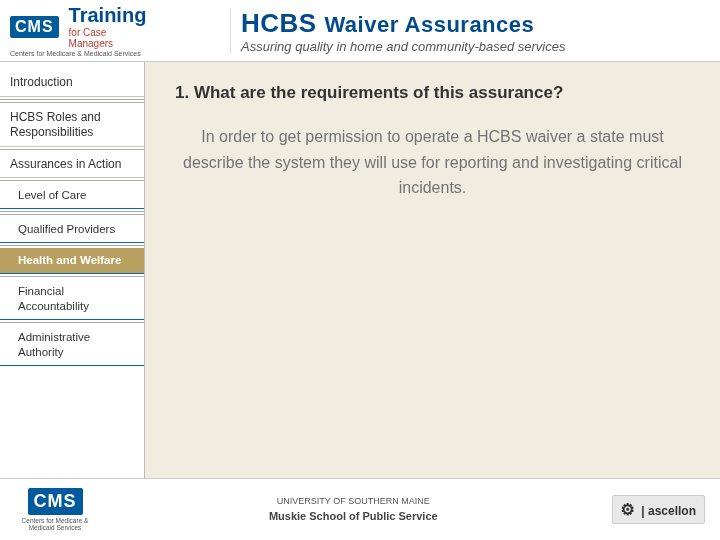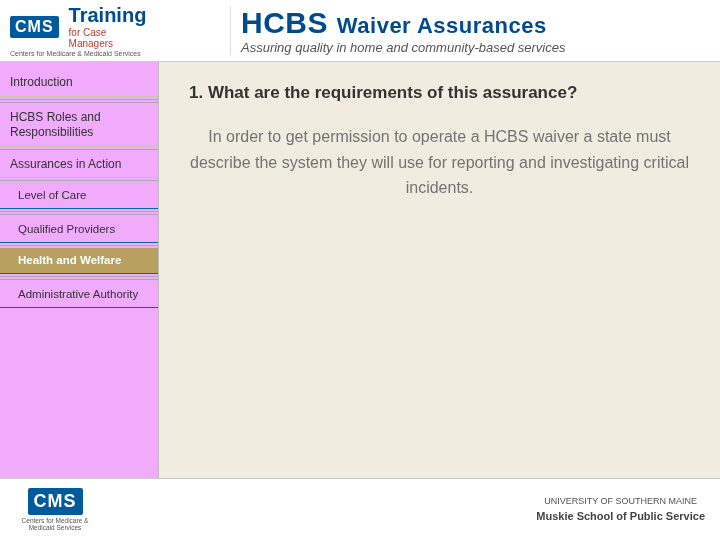--- a/index.html
+++ b/index.html
@@ -41,39 +41,39 @@
       padding-left: 10px;
       border-left: 1px solid #ddd;
     }
     .hcbs-title {
       font-size: 22px;
       font-weight: bold;
       color: #004b8d;
       letter-spacing: 0.5px;
     }
     .hcbs-title span.hcbs {
-      font-size: 30px;
+      font-size: 26px;
       margin-top: 16px;
     }
     .hcbs-subtitle {
       font-size: 13px;
       color: #555;
       font-style: italic;
     }
 
     
     .main-layout {
       display: flex;
       height: 416px;
     }
 
     
     .sidebar {
-      width: 159px;
-      background: #f0abfc;
+      width: 145px;
+      background: #ffffff;
       padding: 8px 0;
       border-right: 1px solid #bbb;
       flex-shrink: 0;
       overflow-y: auto;
     }
     .sidebar-item {
       padding: 5px 10px;
       font-size: 12px;
       color: #333;
       cursor: pointer;
@@ -209,20 +209,21 @@
     <div class="divider-line"></div>
     <div class="sidebar-item">Assurances in Action</div>
     <div class="divider-line"></div>
     <div class="sidebar-item sub">Level of Care</div>
     <div class="divider-line"></div>
     <div class="divider-line"></div>
     <div class="sidebar-item sub">Qualified Providers</div>
     <div class="divider-line"></div>
     <div class="sidebar-item sub active">Health and Welfare</div>
     <div class="divider-line"></div>
+    <div class="sidebar-item sub">Financial Accountability</div>
     <div class="divider-line"></div>
     <div class="sidebar-item sub">Administrative Authority</div>
   </div>
 
   <div class="content">
     <div class="content-question">1. What are the requirements of this assurance?</div>
     <div class="content-body">In order to get permission to operate a HCBS waiver a state must describe the system they will use for reporting and investigating critical incidents.</div>
   </div>
 
 </div>
@@ -231,13 +232,19 @@
   <div class="footer-left">
     <div style="display:flex;flex-direction:column;align-items:center;">
       <div style="background:#005a9c;color:white;font-weight:900;font-size:18px;padding:3px 6px;border-radius:2px;letter-spacing:1px;">CMS</div>
       <div style="font-size:6.5px;color:#555;margin-top:2px;text-align:center;max-width:80px;">Centers for Medicare &amp; Medicaid Services</div>
     </div>
   </div>
   <div class="footer-center">
     <div>UNIVERSITY OF SOUTHERN MAINE</div>
     <div class="school-name">Muskie School of Public Service</div>
   </div>
+  <div class="footer-right">
+    <div class="ascellon-box">
+      <span style="font-size:16px;margin-right:3px;">⚙</span>
+      <span>| ascellon</span>
+    </div>
+  </div>
 </div>
 
 </body></html>

